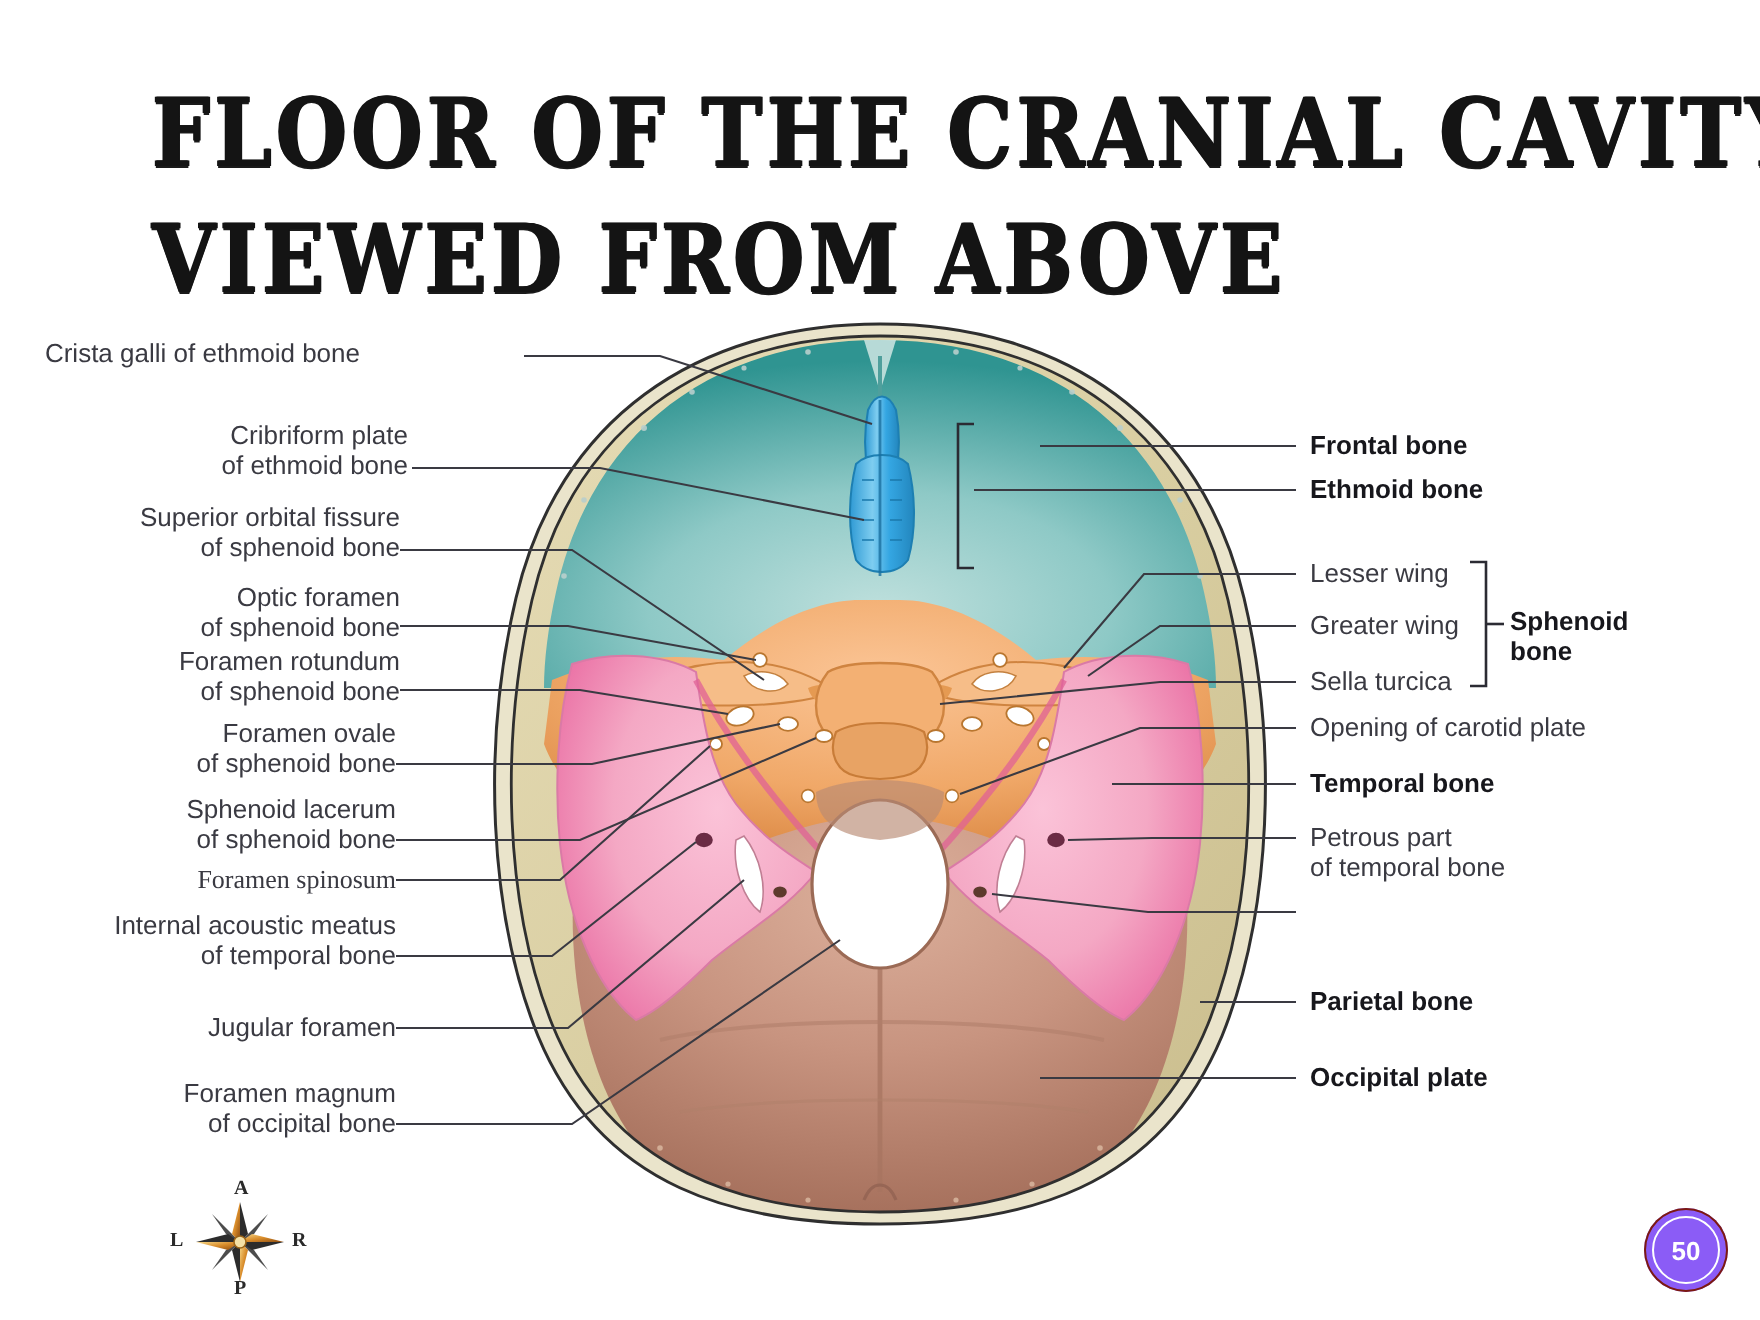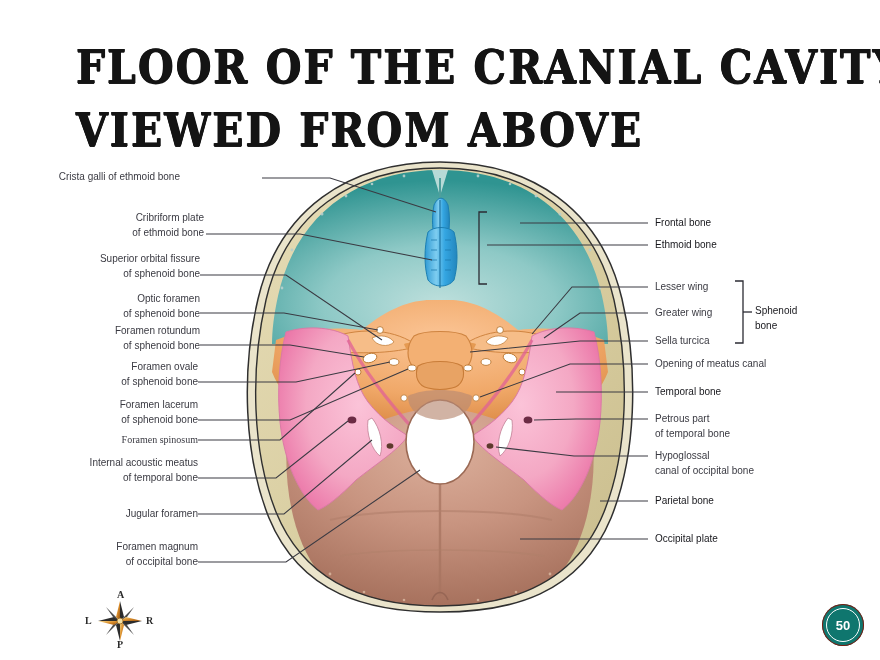--- a/index.html
+++ b/index.html
@@ -42,29 +42,29 @@
       0.5px 0 0 #141414,
       -0.5px 0 0 #141414,
       0 0.5px 0 #1a1a1a;
   }
   #title-line-2 { margin-top: 13px; }
 
   
   .label {
     position: absolute;
     font-family: "Liberation Sans", sans-serif;
-    font-size: 10px;
+    font-size: 13px;
     line-height: 14.5px;
     color: #3a3a42;
     white-space: pre-line;
   }
   .label.right { text-align: left; }
   .label.left  { text-align: right; }
   .label.bold {
-    font-weight: 400;
+    font-weight: 700;
     color: #17171c;
   }
 
   
   #leader-layer, #anatomy-layer, #brackets-layer {
     position: absolute;
     left: 0; top: 0;
     width: 880px; height: 660px;
     pointer-events: none;
   }
@@ -87,21 +87,21 @@
   }
 
   
   #page-badge {
     position: absolute;
     left: 822px;
     top: 604px;
     width: 42px;
     height: 42px;
     border-radius: 50%;
-    background: #0f766e;
+    background: #8b5cf6;
     box-shadow: inset 0 0 0 1px #7d1a10;
   }
   #page-badge .ring {
     position: absolute;
     left: 4px; top: 4px;
     width: 34px; height: 34px;
     border-radius: 50%;
     border: 1.6px solid #ffffff;
     box-sizing: border-box;
   }
@@ -408,21 +408,21 @@
 
   <div class="label left" style="right:680px; top:292px;">Optic foramen
 of sphenoid bone</div>
 
   <div class="label left" style="right:680px; top:324px;">Foramen rotundum
 of sphenoid bone</div>
 
   <div class="label left" style="right:682px; top:360px;">Foramen ovale
 of sphenoid bone</div>
 
-  <div class="label left" style="right:682px; top:398px;">Foramen lacerum
+  <div class="label left" style="right:682px; top:398px;">Sphenoid lacerum
 of sphenoid bone</div>
 
   <div class="label left" style="right:682px; top:433px;font-family:Liberation Serif, serif;">Foramen spinosum</div>
 
   <div class="label left" style="right:682px; top:456px;">Internal acoustic meatus
 of temporal bone</div>
 
   <div class="label left" style="right:682px; top:507px;">Jugular foramen</div>
 
   <div class="label left" style="right:682px; top:540px;">Foramen magnum
@@ -431,29 +431,27 @@
   <div class="label right bold" style="left:655px; top:216px;">Frontal bone</div>
 
   <div class="label right bold" style="left:655px; top:238px;">Ethmoid bone</div>
 
   <div class="label right" style="left:655px; top:280px;">Lesser wing</div>
 
   <div class="label right" style="left:655px; top:306px;">Greater wing</div>
 
   <div class="label right" style="left:655px; top:334px;text-align:center;">Sella turcica</div>
 
-  <div class="label right" style="left:655px; top:357px;">Opening of meatus canal</div>
+  <div class="label right" style="left:655px; top:357px;">Opening of carotid plate</div>
 
   <div class="label right bold" style="left:655px; top:385px;">Temporal bone</div>
 
   <div class="label right" style="left:655px; top:412px;">Petrous part
 of temporal bone</div>
 
-  <div class="label right" style="left:655px; top:449px;">Hypoglossal
-canal of occipital bone</div>
 
   <div class="label right bold" style="left:655px; top:494px;">Parietal bone</div>
 
   <div class="label right bold" style="left:655px; top:532px;">Occipital plate</div>
 
   <div class="label right bold" style="left:755px; top:304px;">Sphenoid
 bone</div>
 
   <div id="compass">
     <svg viewBox="0 0 76 58" width="76" height="58">

